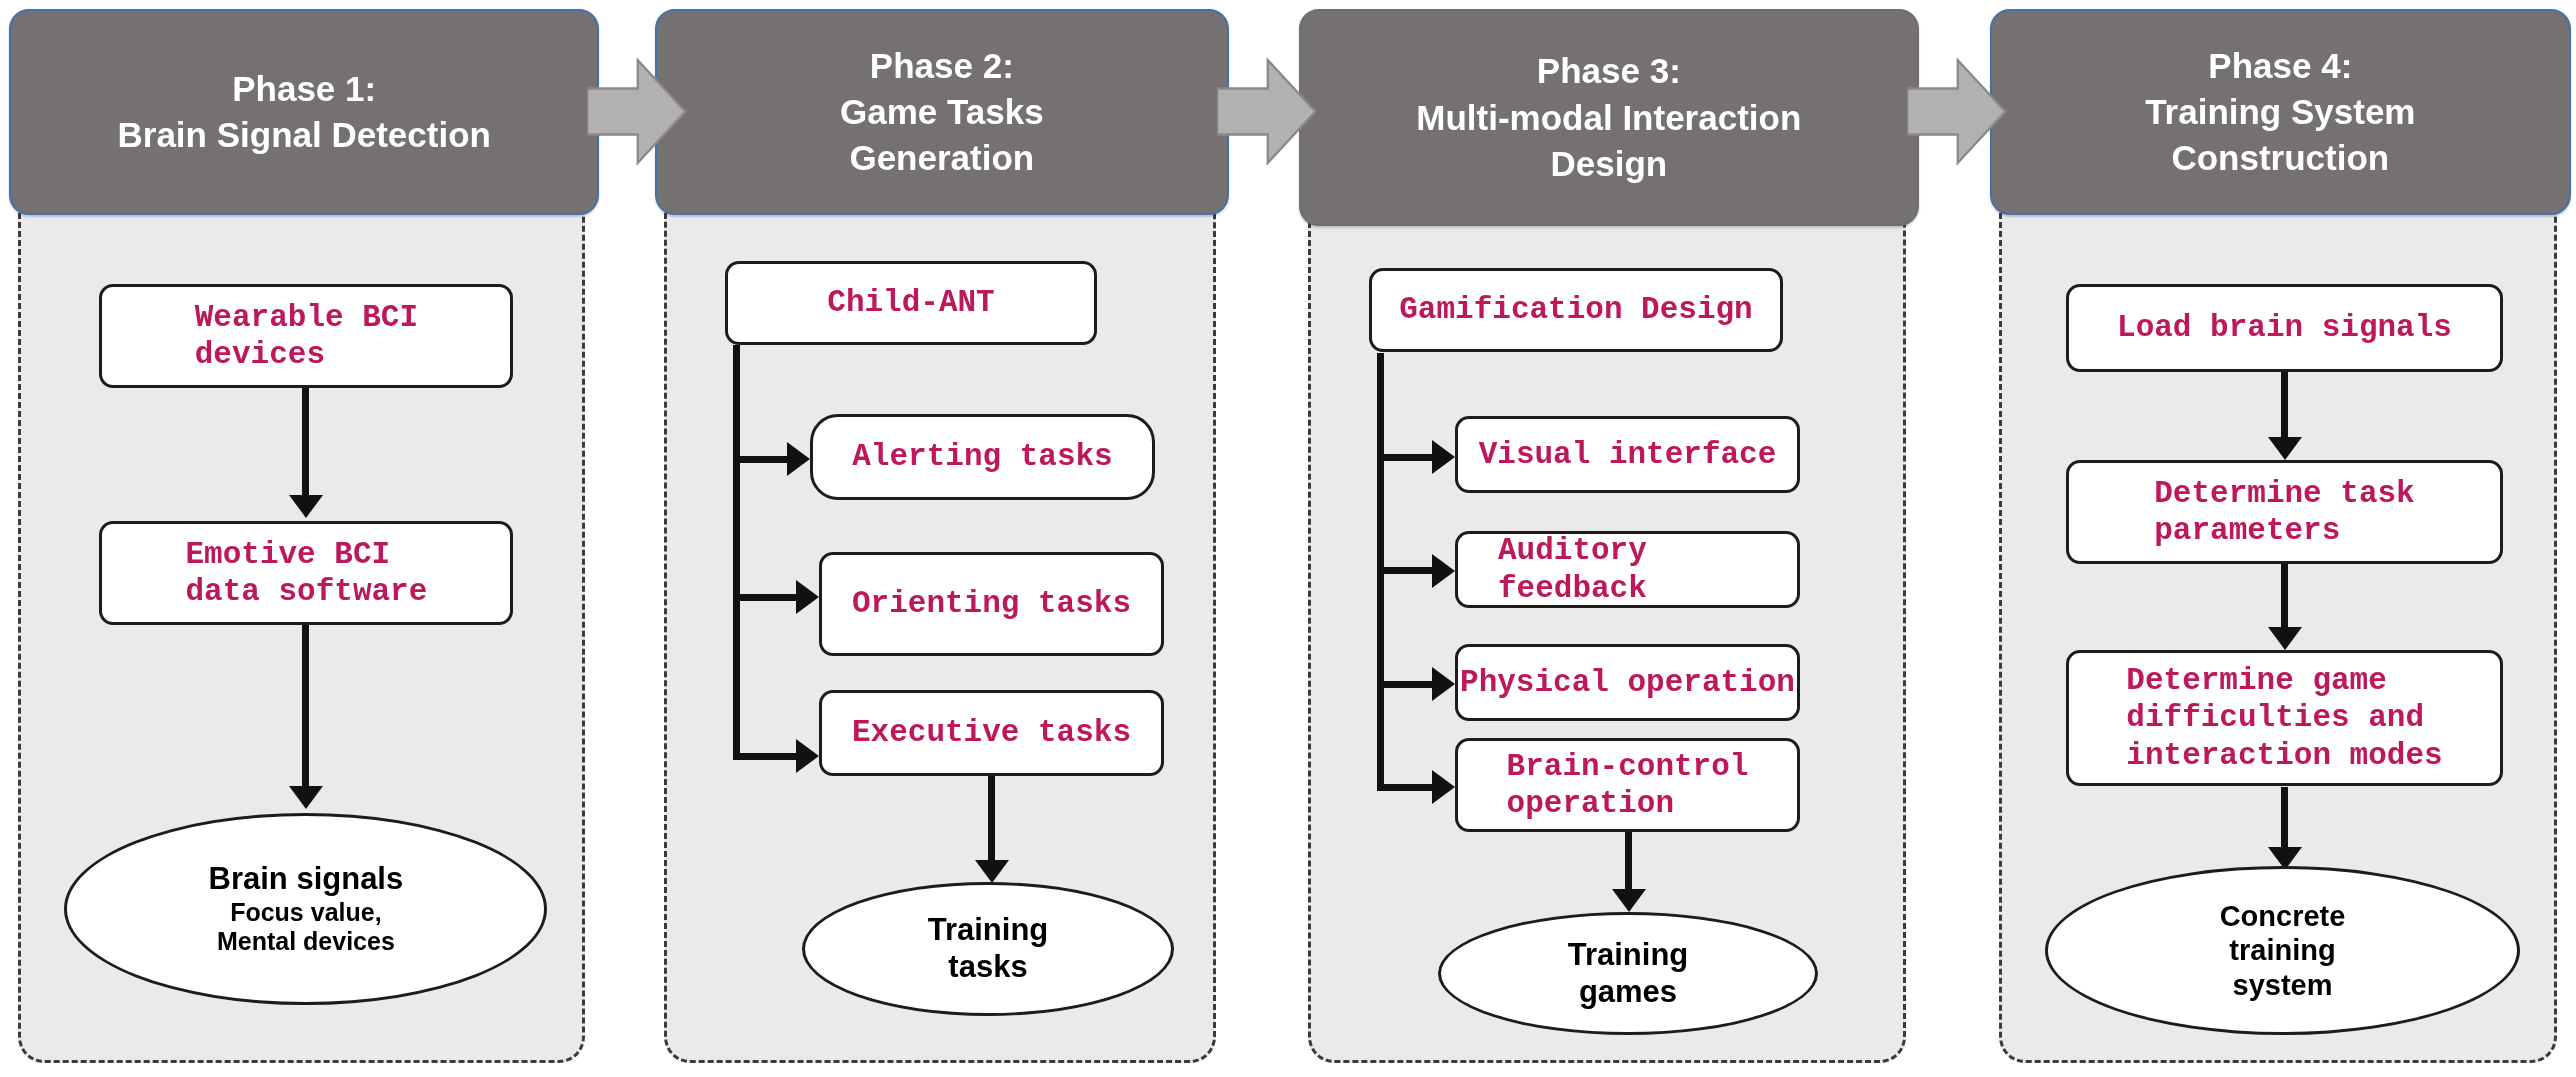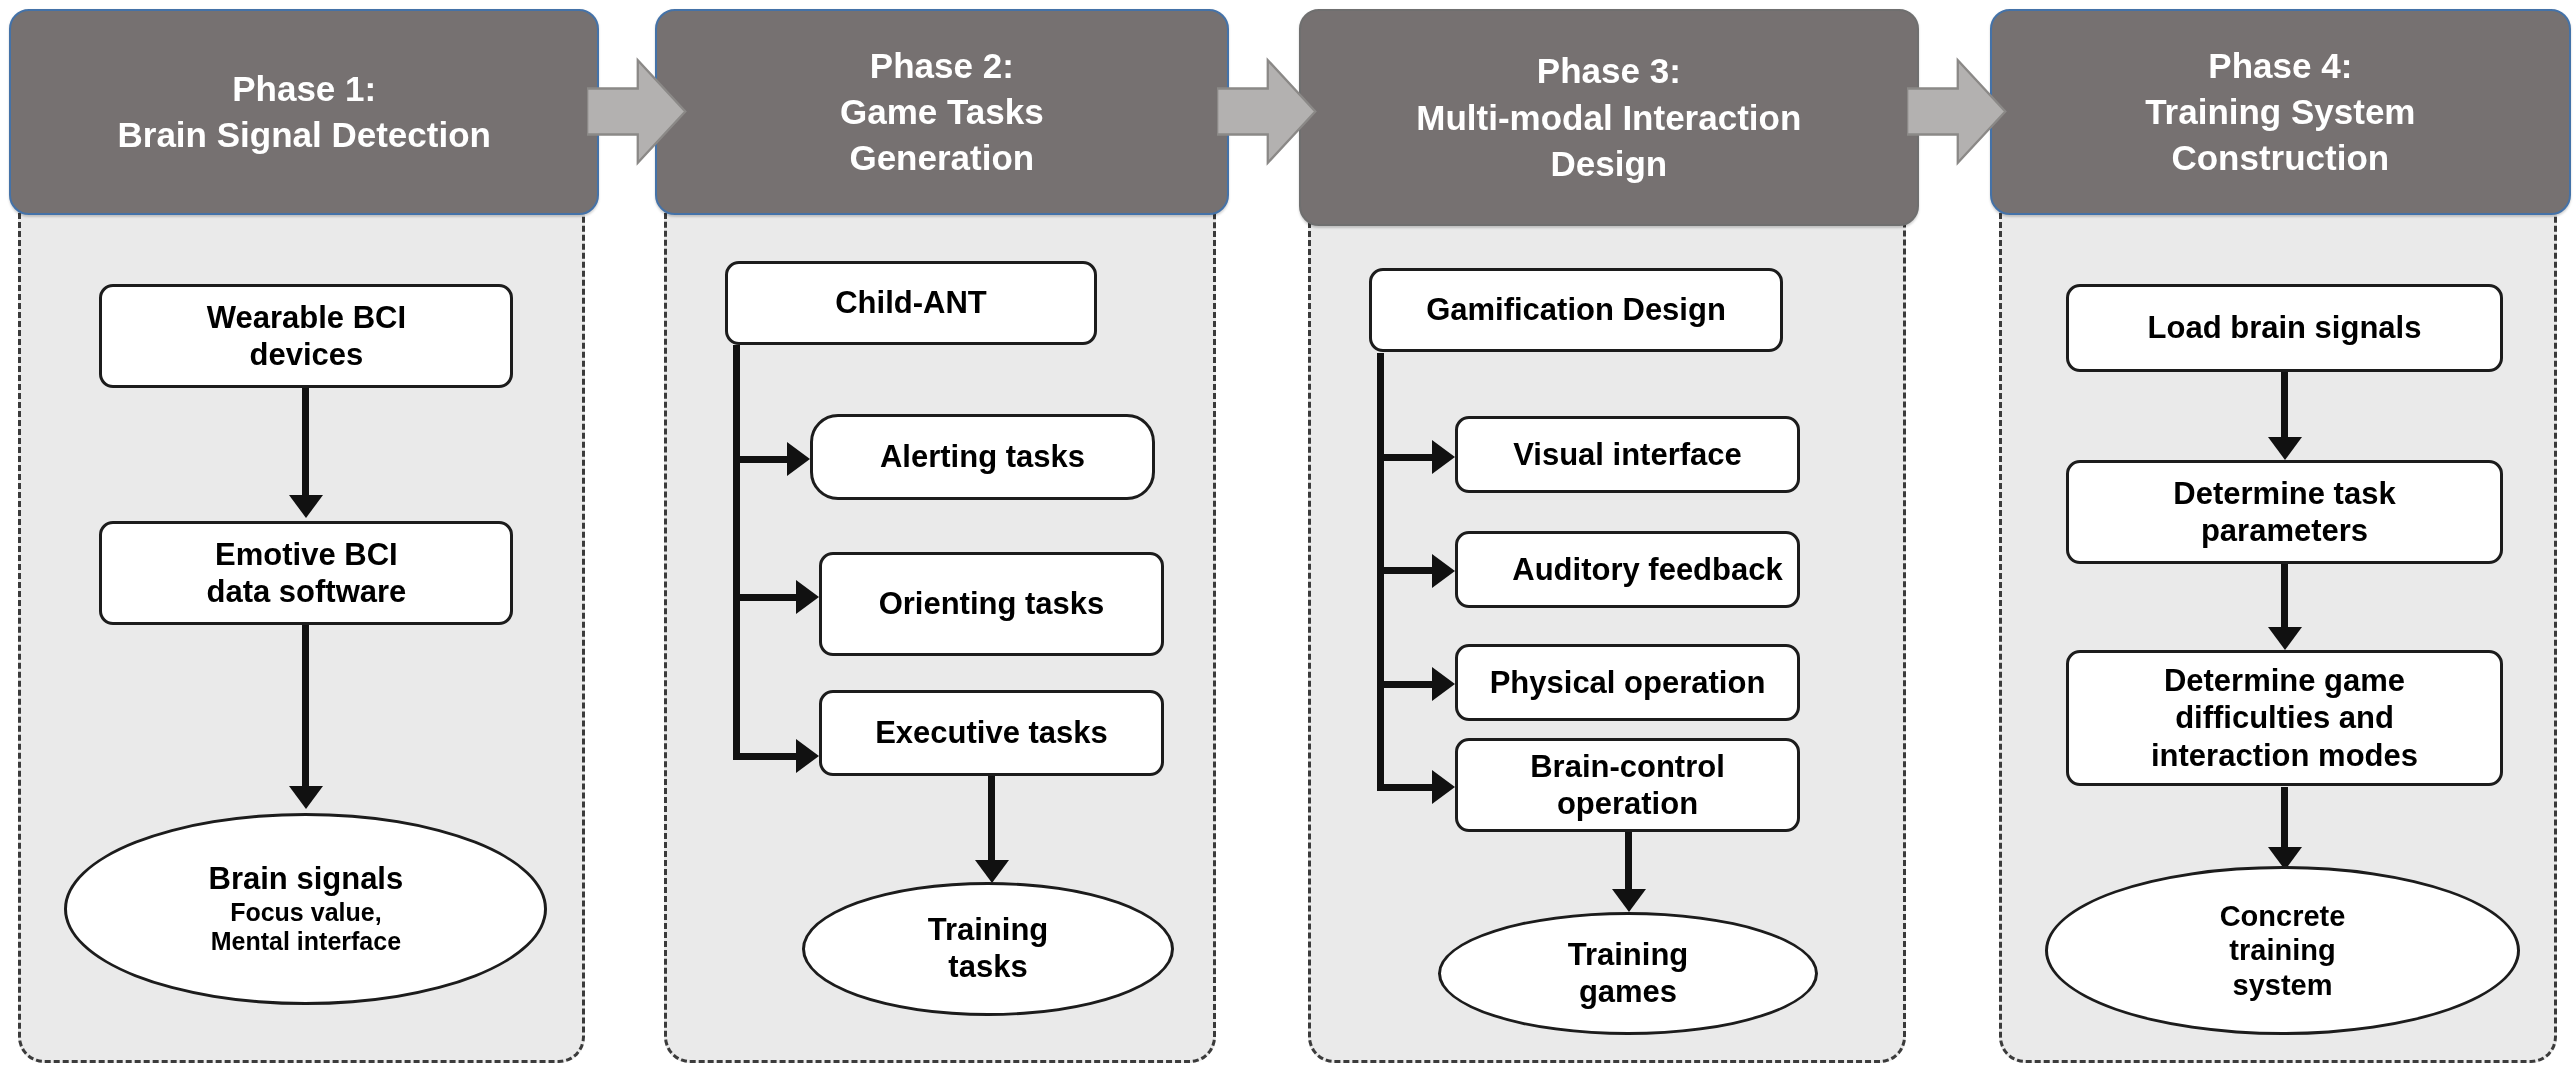--- a/index.html
+++ b/index.html
@@ -58,27 +58,27 @@
 
   
   .node {
     position: absolute;
     background: #ffffff;
     border: 3.1px solid #1c1c1c;
     border-radius: 14px;
     display: flex;
     align-items: center;
     justify-content: center;
-    text-align: center;
     font-weight: bold;
     font-size: 31px;
     line-height: 1.2;
-    color: #000000;
+    color: #be185d;
     box-sizing: border-box;
     z-index: 4;
+    font-family: Liberation Mono, monospace;
   }
 
   
   .ellipse {
     position: absolute;
     background: #ffffff;
     border: 3.1px solid #1c1c1c;
     border-radius: 50%;
     display: flex;
     flex-direction: column;
@@ -162,21 +162,21 @@
         <span>data software</span>
       </span>
     </div>
 
     <div class="vline" style="left:284px; top:625px; height:165px;"></div>
     <div class="arrowdown" style="left:271px; top:786px;"></div>
 
     <div class="ellipse" style="left:46px; width:483px; top:813px; height:192px;">
       <span>Brain signals</span>
       <span class="sub">Focus value,</span>
-      <span class="sub">Mental interface</span>
+      <span class="sub">Mental devices</span>
     </div>
   </div>
 
   <svg class="blockarrow" style="left:587px; top:54px;" width="100" height="115" viewBox="0 0 130 150">
     <polygon points="0,45 66,45 66,8 128,75 66,142 66,105 0,105" fill="#b3b1b0" stroke="#8b8987" stroke-width="3"></polygon>
   </svg>
 
   <div class="phase" style="left:664px; top:0; width:552px; height:1077px;">
 
     <div class="panel"></div>

